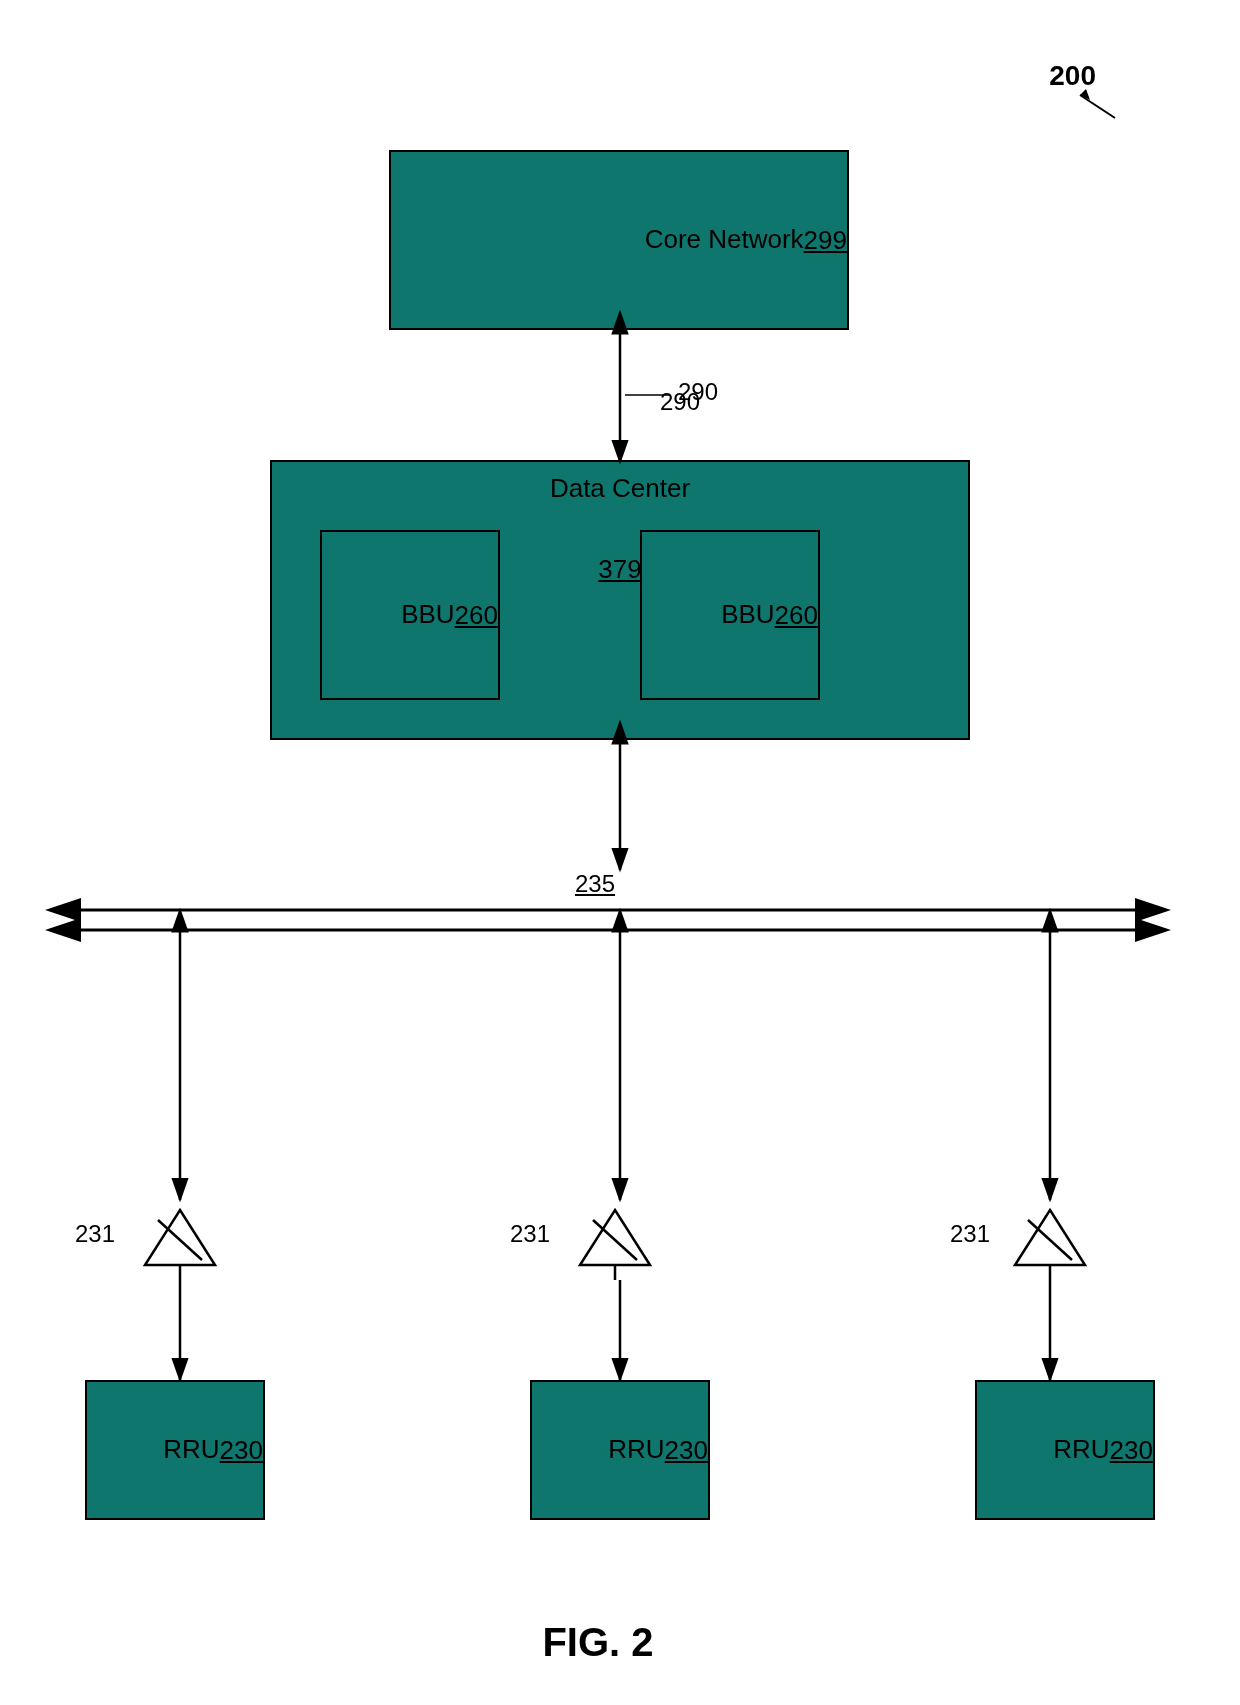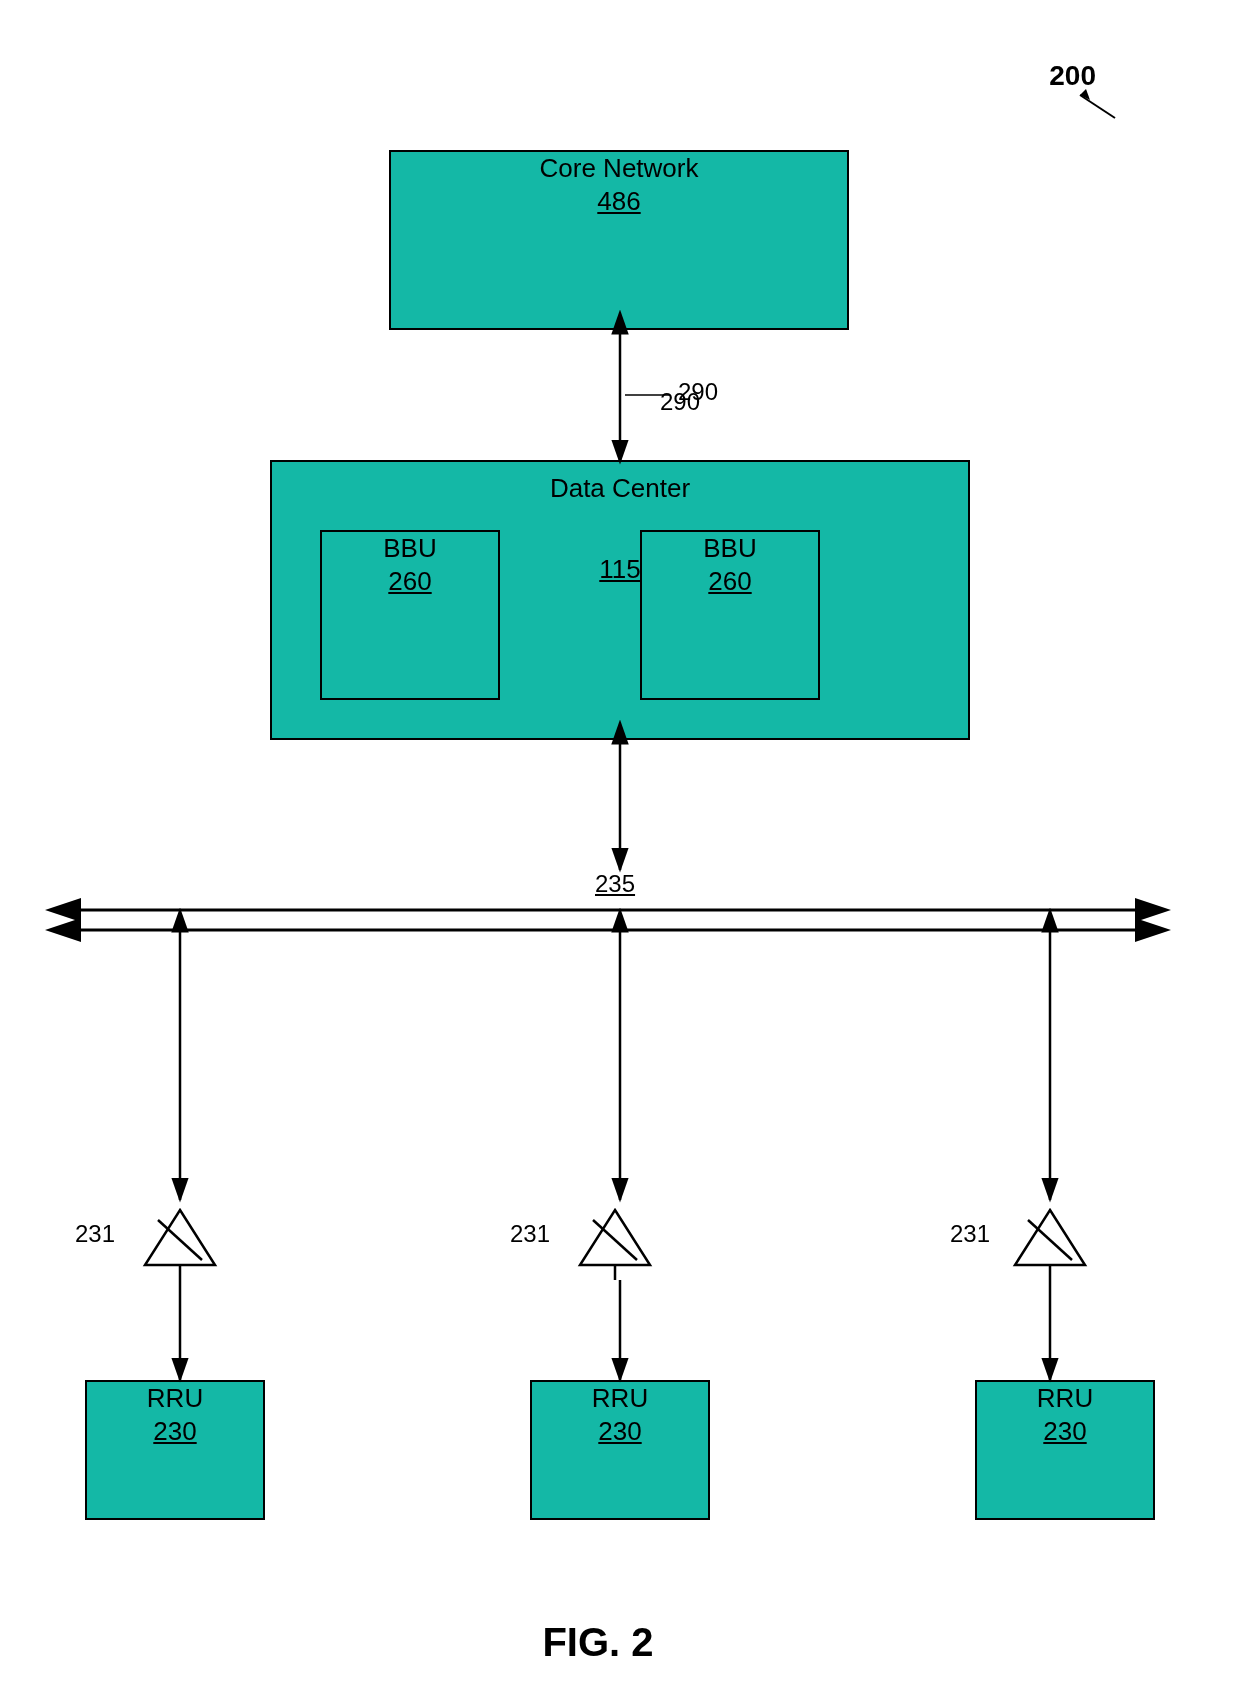--- a/index.html
+++ b/index.html
@@ -32,25 +32,25 @@
       top: 60px;
       right: 100px;
       font-size: 28px;
       font-weight: bold;
     }
 
     
     .box {
       position: absolute;
       border: 2px solid #000;
-      background: #14b8a6;
+      background: #0f766e;
       display: flex;
-      flex-direction: column;
+      flex-direction: row;
       align-items: center;
-      justify-content: flex-start;
+      justify-content: flex-end;
     }
     .box-label {
       font-size: 26px;
       text-align: center;
       line-height: 1.3;
     }
     .box-num {
       font-size: 26px;
       text-decoration: underline;
       text-align: center;
@@ -140,27 +140,27 @@
   </style>
 </head>
 <body>
 
 <div class="diagram-container">
 
   <div class="fig-number">200</div>
 
   <div class="box core-network">
     <span class="box-label">Core Network</span>
-    <span class="box-num">486</span>
+    <span class="box-num">299</span>
   </div>
 
   <div class="box data-center">
     <div class="data-center-label-area">
       <span class="box-label">Data Center</span>
-      <span class="box-num">115</span>
+      <span class="box-num">379</span>
     </div>
   </div>
 
   <div class="box bbu-left">
     <span class="box-label">BBU</span>
     <span class="box-num">260</span>
   </div>
 
   <div class="box bbu-right">
     <span class="box-label">BBU</span>
@@ -205,21 +205,21 @@
     <svg width="80" height="80" viewBox="0 0 80 80">
       <polygon points="40,10 75,65 5,65" fill="none" stroke="#000" stroke-width="2.5"></polygon>
       <line x1="18" y1="20" x2="62" y2="60" stroke="#000" stroke-width="2.5"></line>
       <line x1="40" y1="65" x2="40" y2="80" stroke="#000" stroke-width="2.5"></line>
     </svg>
   </div>
 
   <div class="ref-label" style="top:388px; left:660px;">290</div>
 
   <div class="ref-label" style="top:870px; left:575px;">
-    <span style="text-decoration:underline;margin-left:20px;">235</span>
+    <span style="text-decoration:underline;">235</span>
   </div>
 
   <div class="ref-label" style="top:1220px; left:75px;">231</div>
   <div class="ref-label" style="top:1220px; left:510px;">231</div>
   <div class="ref-label" style="top:1220px; left:950px;">231</div>
 
   <div class="fig-label">FIG. 2</div>
 
   <svg class="arrows-svg">
     <defs>

